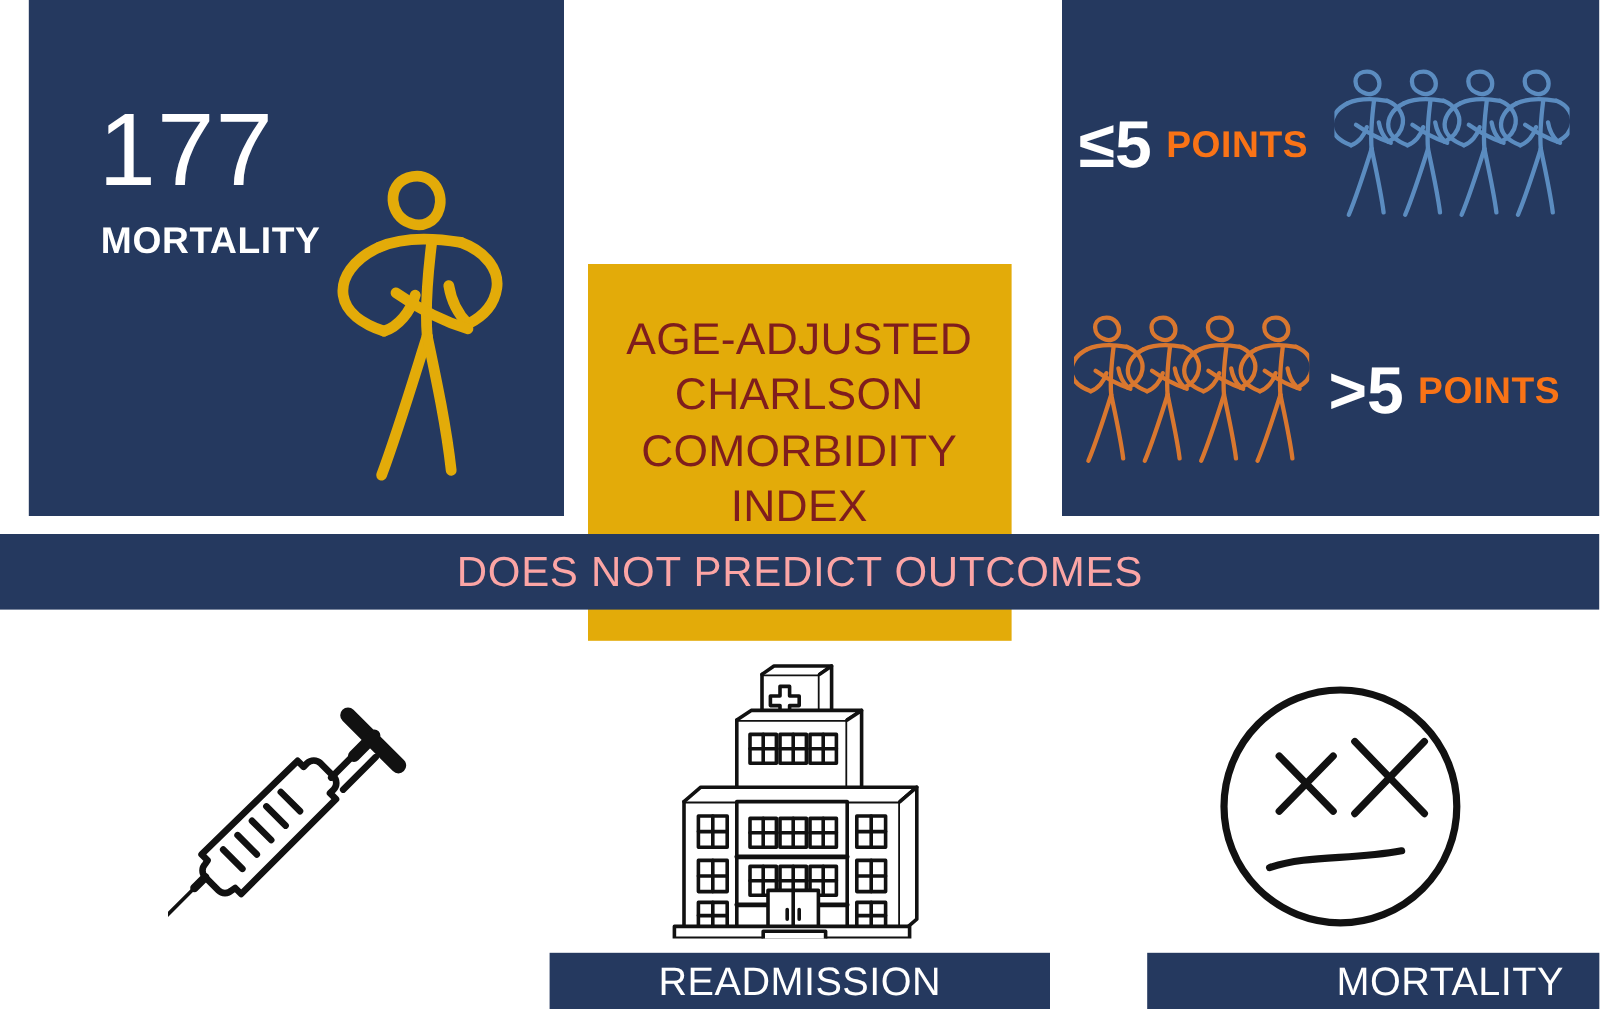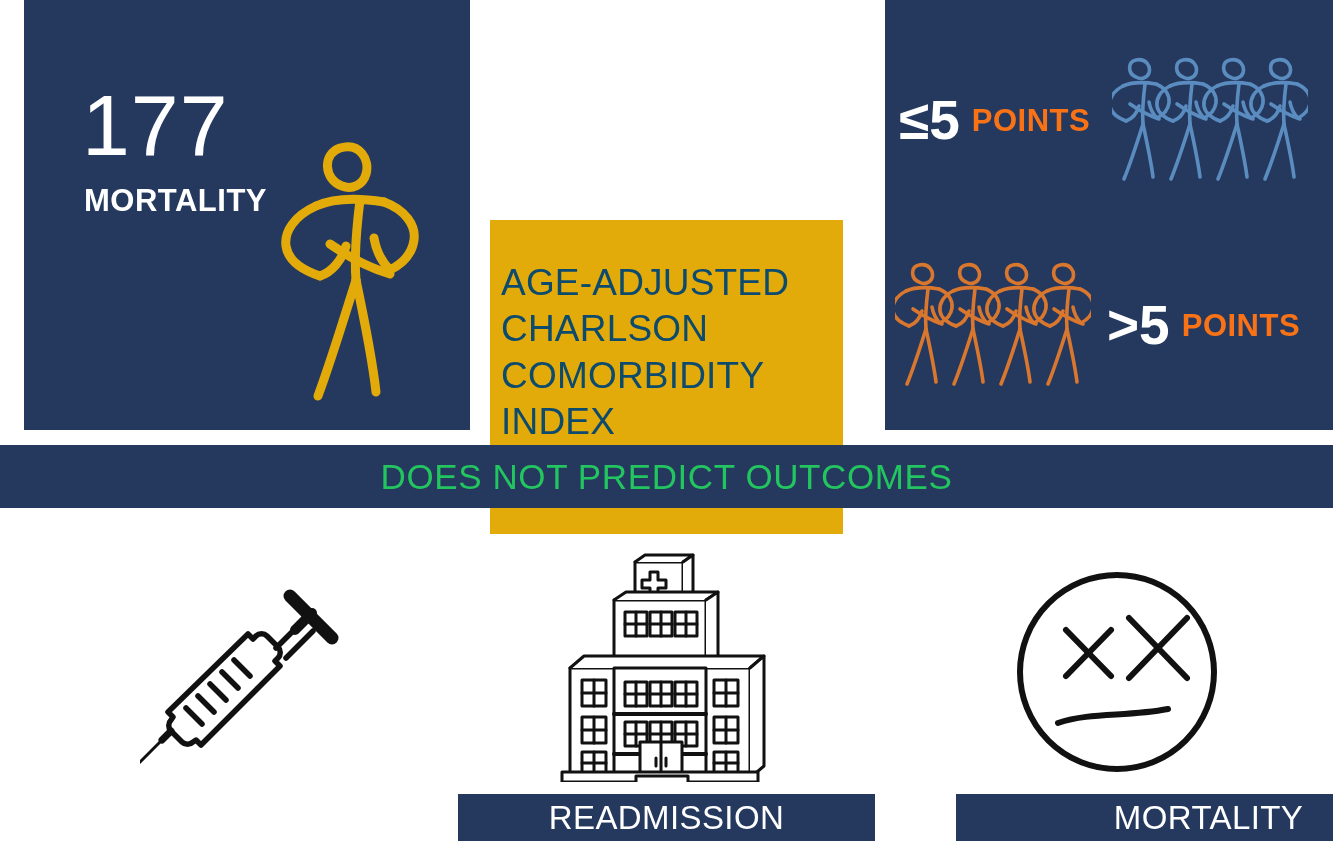--- a/index.html
+++ b/index.html
@@ -68,22 +68,22 @@
   }
 
   
   #charlson-panel {
     left: 490px; top: 220px; width: 353px; height: 314px;
   }
   #charlson-text {
     position: absolute;
     right: 12px; top: 40px;
     width: 330px;
-    text-align: left;
-    color: #0c4a6e;
+    text-align: center;
+    color: #7f1d1d;
     font-size: 37px;
     font-weight: 400;
     line-height: 1.25;
     letter-spacing: 0.2px;
   }
 
   
   #points-panel {
     left: 885px; top: 0; width: 448px; height: 430px;
   }
@@ -120,21 +120,21 @@
   #banner {
     left: 0; top: 445px; width: 1333px; height: 63px;
   }
   #banner-text {
     position: absolute;
     left: 0; top: 0;
     width: 1333px; height: 63px;
     display: flex;
     align-items: center;
     justify-content: center;
-    color: #22c55e;
+    color: #fca5a5;
     font-size: 35px;
     font-weight: 400;
     letter-spacing: 0.6px;
   }
 
   
   .outcome-icon {
     position: absolute;
   }
   .outcome-bar {

